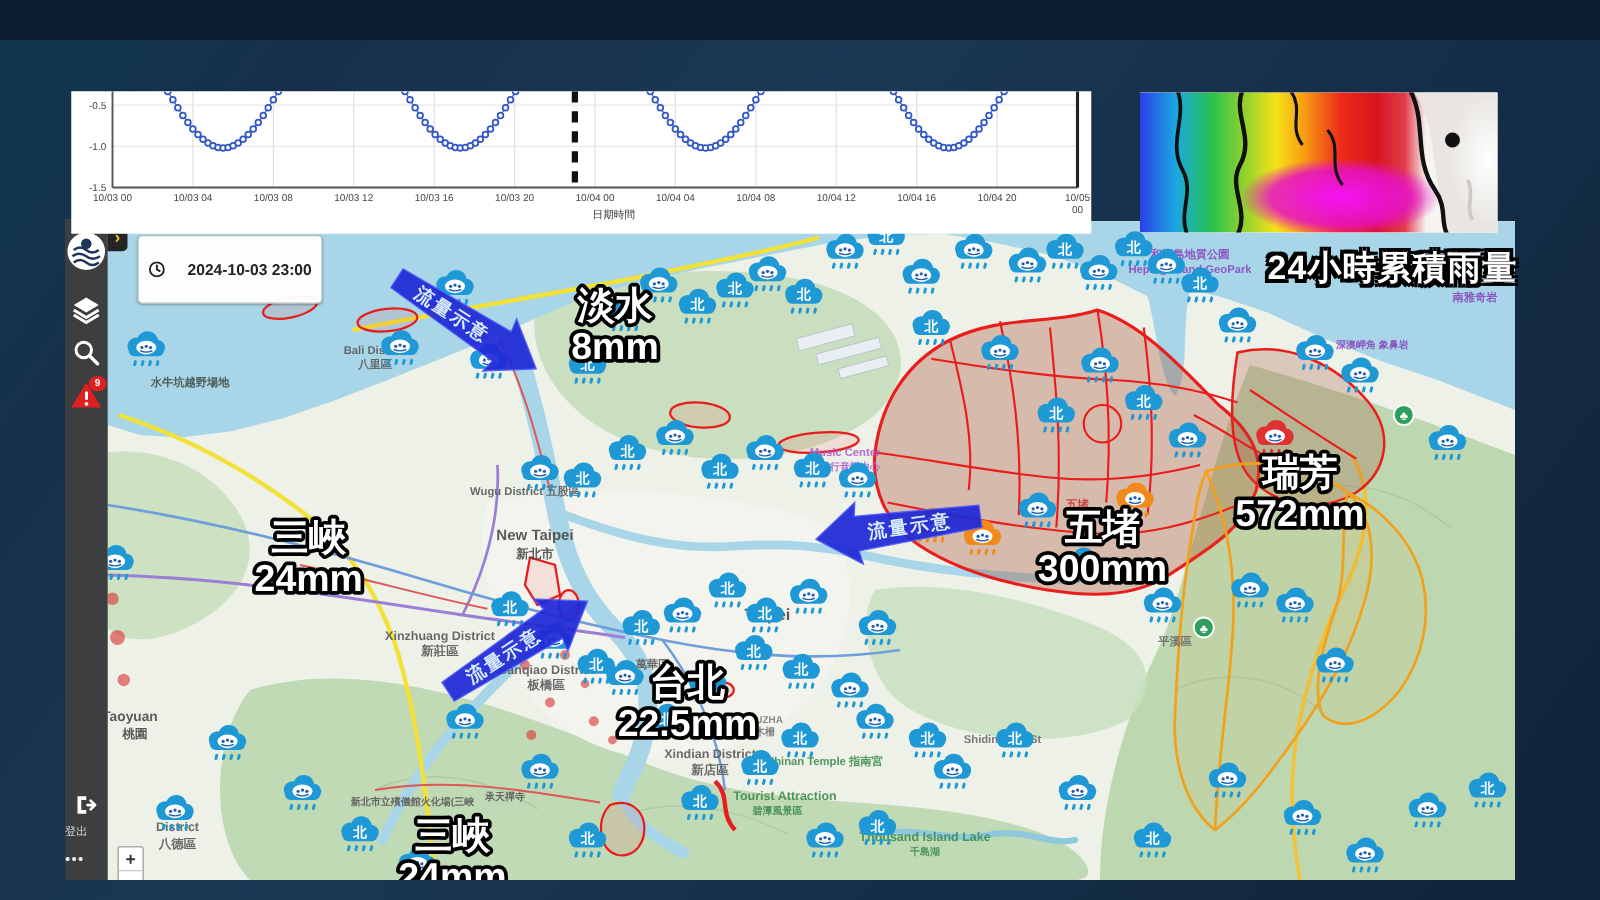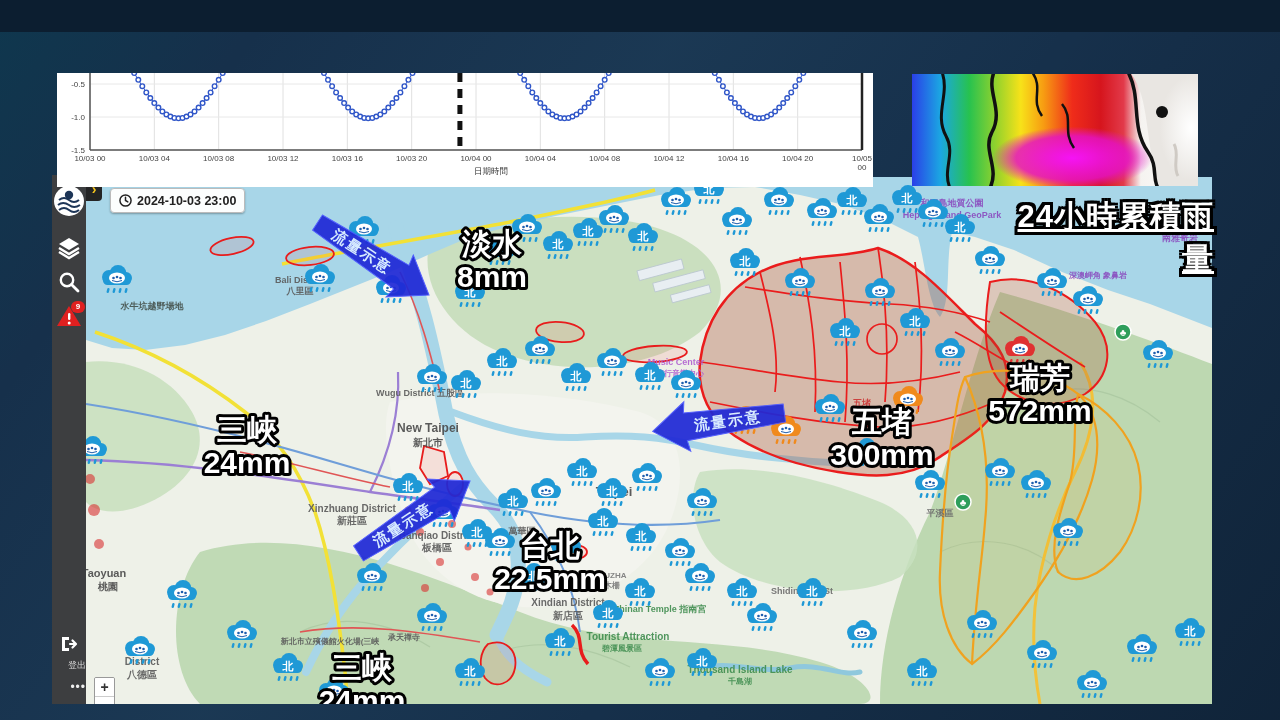--- a/index.html
+++ b/index.html
@@ -10,38 +10,38 @@
       linear-gradient(295deg, rgba(36,88,120,.55) 0%, rgba(36,88,120,0) 30%),
       linear-gradient(160deg,#0e2c44 0%,#143click152 0%,#143152 35%,#1b3a58 62%,#122c45 100%);
     background-color:#16304b;margin-top:32px;}
   .slide::before{content:"";position:absolute;inset:0;
     background:linear-gradient(125deg, rgba(10,60,80,.55) 0%, rgba(10,60,80,0) 14%, rgba(70,130,160,.10) 38%, rgba(0,0,0,0) 60%, rgba(8,20,34,.45) 100%);}
   
   .chart-panel{position:absolute;left:57px;top:41px;width:816px;height:114px;background:#fff;z-index:30;}
   
   .rain-panel{position:absolute;left:912px;top:42px;width:286px;height:112px;z-index:30;background:#fff;}
   .rain-caption{position:absolute;left:1010px;top:164px;width:204px;z-index:40;
-    font-size:31px;font-weight:800;color:#fff;text-align:right;letter-spacing:1px;
-    text-shadow:-3px -3px 0 #000,3px -3px 0 #000,-3px 3px 0 #000,3px 3px 0 #000,0 -3px 0 #000,0 3px 0 #000,-3px 0 0 #000,3px 0 0 #000;text-decoration:underline;}
+    font-size:27px;font-weight:800;color:#fff;text-align:right;letter-spacing:1px;
+    text-shadow:-3px -3px 0 #000,3px -3px 0 #000,-3px 3px 0 #000,3px 3px 0 #000,0 -3px 0 #000,0 3px 0 #000,-3px 0 0 #000,3px 0 0 #000;}
   
   .sidebar{position:absolute;left:52px;top:143px;width:34px;height:529px;background:#3d3e40;z-index:20;
     display:flex;flex-direction:column;align-items:center;}
   .sb-collapse{position:absolute;left:34px;top:4px;width:16px;height:22px;background:#242425;border-radius:0 4px 4px 0;
     color:#f6c51c;font-weight:bold;font-size:14px;line-height:20px;text-align:center;cursor:pointer;}
   .sb-btn{width:34px;height:34px;display:flex;align-items:center;justify-content:center;position:relative;cursor:pointer;}
   .sb-logo{margin-top:8px;width:34px;height:36px;display:flex;align-items:center;justify-content:center;}
   .sb-badge{position:absolute;right:1px;top:2px;min-width:12px;height:12px;border-radius:7px;background:#e02020;
     color:#fff;font-size:8px;line-height:12px;text-align:center;font-weight:bold;padding:0 1px;}
-  .sb-bottom{margin-top:auto;display:flex;flex-direction:column;align-items:flex-end;}
+  .sb-bottom{margin-top:auto;display:flex;flex-direction:column;align-items:flex-start;}
   .sb-logout-label{color:#ddd;font-size:9px;margin-top:-2px;}
   .sb-more{color:#eee;font-size:12px;letter-spacing:1px;margin:8px 0 10px;cursor:pointer;}
   
   .map{position:absolute;left:86px;top:145px;width:1126px;height:527px;z-index:10;overflow:hidden;background:#eef1e8;}
   .timestamp{position:absolute;left:24px;top:11px;height:21px;background:rgba(255,255,255,.96);border:1px solid #bbb;
-    border-radius:4px;box-shadow:0 1px 2px rgba(0,0,0,.3);display:flex;align-items:center;gap:5px;padding:1px 8px;z-index:15;}
+    border-radius:4px;box-shadow:0 1px 2px rgba(0,0,0,.3);display:flex;align-items:center;gap:18px;padding:16px 8px;z-index:15;}
   .timestamp .txt{font-size:12.5px;color:#222;font-weight:bold;white-space:nowrap;}
   .zoomctl{position:absolute;left:8px;top:500px;width:19px;z-index:15;border:1px solid #999;border-radius:2px;overflow:hidden;}
   .zoomctl .zb{width:19px;height:18px;background:#fff;color:#333;font-size:14px;font-weight:bold;text-align:center;line-height:18px;cursor:pointer;}
   .zoomctl .zb+.zb{border-top:1px solid #ccc;}
 </style>
 </head>
 <body>
 
 <div class="slide">
 

